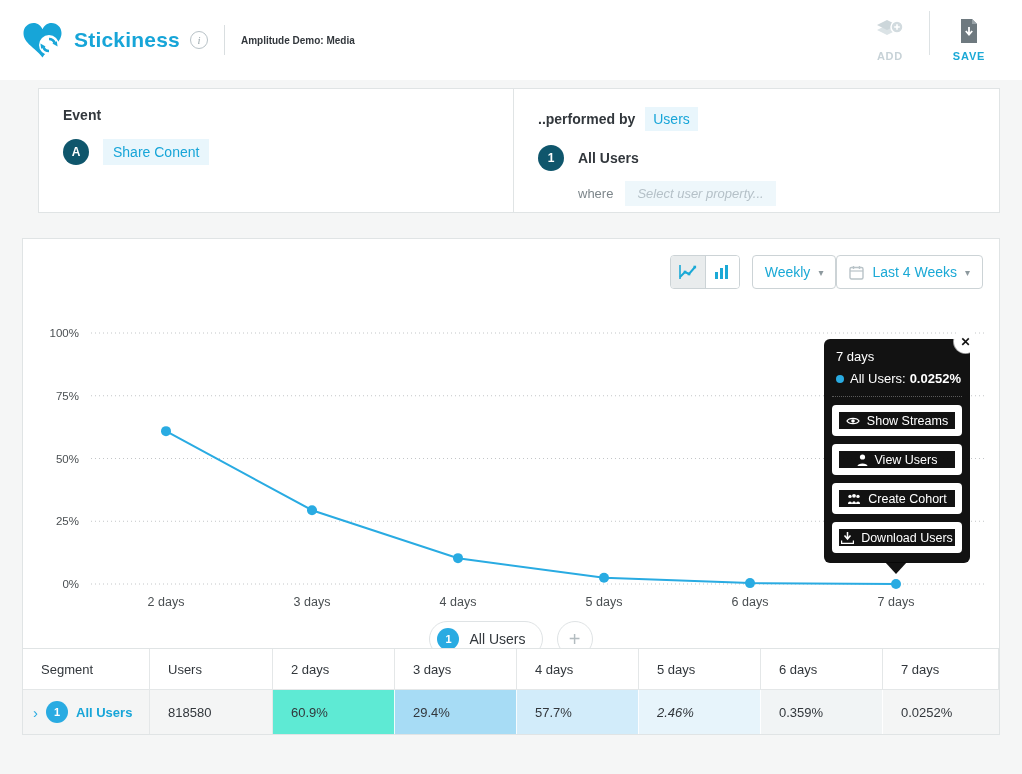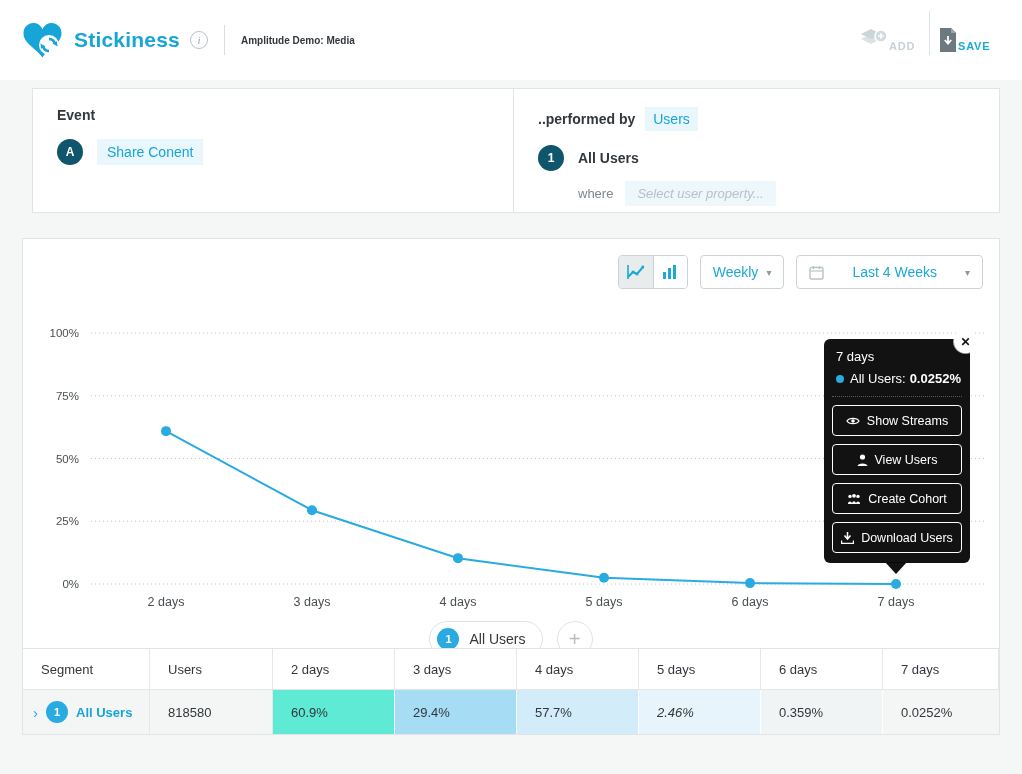--- a/index.html
+++ b/index.html
@@ -7,65 +7,65 @@
   .page { position:relative; width:1022px; height:774px; background:#f5f6f6; overflow:hidden; }
 
   
   .header { position:absolute; top:0; left:0; width:1022px; height:80px; background:#fff; display:flex; align-items:center; padding:0 22px; }
   .logo { width:42px; height:40px; margin-right:10px; }
   .app-title { font-size:21px; font-weight:700; color:#17a5d8; letter-spacing:.2px; }
   .info-circle { width:18px; height:18px; border-radius:50%; border:1px solid #b8c2c7; color:#9aa6ab; font-size:11px; display:flex; align-items:center; justify-content:center; margin-left:10px; font-style:italic; font-family:"Liberation Serif",serif; }
   .hdr-divider { width:1px; height:30px; background:#d9dee0; margin:0 16px; }
   .project-title { font-size:10px; font-weight:700; color:#32373c; }
   .header-right { margin-left:auto; display:flex; align-items:center; }
-  .hdr-btn { display:flex; flex-direction:row; align-items:flex-end; width:62px; cursor:pointer; }
+  .hdr-btn { display:flex; flex-direction:column; align-items:center; width:62px; cursor:pointer; }
   .hdr-btn .lbl { font-size:11px; font-weight:700; letter-spacing:.8px; margin-top:7px; }
   .add-lbl { color:#c7d2d7; }
   .save-lbl { color:#1ba9d6; }
   .hdr-sep { width:1px; height:44px; background:#dde2e4; margin:0 8px 14px 8px; }
 
   
   .card { position:absolute; background:#fff; border:1px solid #e0e4e5; }
-  .event-card { left:32px; top:88px; width:560px; height:125px; padding:18px 24px; }
+  .event-card { left:38px; top:88px; width:560px; height:125px; padding:18px 24px; }
   .perf-card { left:513px; top:88px; width:487px; height:125px; padding:18px 24px; }
   .card-label { font-size:14px; font-weight:700; color:#32373c; }
   .event-row { display:flex; align-items:center; margin-top:16px; }
   .badge-dark { width:26px; height:26px; border-radius:50%; background:#0f566c; color:#fff; font-size:12px; font-weight:700; display:flex; align-items:center; justify-content:center; flex:0 0 26px; }
   .chip { font-size:14px; color:#17a5d8; background:#e9f6fc; padding:5px 10px; margin-left:14px; cursor:pointer; }
   .perf-head { display:flex; align-items:center; }
   .perf-row { display:flex; align-items:center; margin-top:14px; }
   .seg-name { font-size:14px; font-weight:700; color:#32373c; margin-left:14px; }
   .where-row { display:flex; align-items:center; margin-top:10px; margin-left:40px; }
   .where-lbl { font-size:13px; color:#7d868b; margin-right:12px; }
   .where-placeholder { font-size:13px; font-style:italic; color:#b5c1c8; background:#eef7fb; padding:5px 12px; min-width:150px; cursor:text; }
 
   
   .chart-card { left:22px; top:238px; width:978px; height:434px; }
   .controls { position:absolute; top:16px; right:16px; display:flex; align-items:center; }
   .seg-control { display:flex; border:1px solid #ccd3d6; border-radius:4px; overflow:hidden; margin-right:12px; }
   .seg-btn { width:34px; height:32px; display:flex; align-items:center; justify-content:center; background:#fff; cursor:pointer; }
   .seg-btn.selected { background:#e9eced; }
   .seg-btn + .seg-btn { border-left:1px solid #ccd3d6; }
   .ctl-btn { height:34px; border:1px solid #ccd3d6; border-radius:4px; background:#fff; display:flex; align-items:center; padding:0 12px; font-size:14px; color:#1ba9d6; cursor:pointer; }
-  .ctl-btn + .ctl-btn { margin-left:12px;gap:20px; }
+  .ctl-btn + .ctl-btn { margin-left:0; }
   .caret { color:#8d999e; font-size:10px; margin-left:8px; }
   .cal-icon { margin-right:8px; display:flex; }
 
   #chart-svg { position:absolute; left:0; top:0; }
 
   
   .tooltip { position:absolute; left:801px; top:100px; width:146px; background:rgba(8,8,8,.96); border-radius:6px; padding:10px 8px 10px 8px; color:#fff; z-index:5; }
   .tt-arrow { position:absolute; bottom:-11px; left:61px; width:0; height:0; border-left:11px solid transparent; border-right:11px solid transparent; border-top:12px solid rgba(8,8,8,.96); }
   .tt-close { position:absolute; top:-9px; right:-7px; width:23px; height:23px; background:#fff; border-radius:50%; display:flex; align-items:center; justify-content:center; color:#111; font-size:12px; font-weight:700; cursor:pointer; box-shadow:0 0 0 1px rgba(255,255,255,.6); }
   .tt-title { font-size:13px; padding-left:4px; }
   .tt-value-row { font-size:13px; padding-left:4px; margin-top:7px; display:flex; align-items:center; white-space:nowrap; }
   .tt-dot { width:8px; height:8px; border-radius:50%; background:#29abe2; margin-right:6px; flex:0 0 8px; }
   .tt-val { font-weight:700; margin-left:4px; }
   .tt-sep { border-top:1px dotted #5a5a5a; margin:10px 0 2px 0; }
-  .tt-btn { border:1px solid #ffffff; border-radius:4px; height:31px; margin-top:8px; display:flex; align-items:center; justify-content:center; font-size:12.5px; color:#fff; cursor:pointer; }
+  .tt-btn { border:7px solid #ffffff; border-radius:4px; height:31px; margin-top:8px; display:flex; align-items:center; justify-content:center; font-size:12.5px; color:#fff; cursor:pointer; }
   .tt-btn svg { margin-right:7px; }
 
   
   .legend-row { position:absolute; left:0; bottom:14px; width:100%; display:flex; align-items:center; justify-content:center; }
   .legend-pill { display:flex; align-items:center; height:36px; border:1px solid #dfe3e5; border-radius:18px; background:#fff; padding:0 16px 0 7px; cursor:pointer; }
   .badge-blue { width:22px; height:22px; border-radius:50%; background:#29abe2; color:#fff; font-size:11px; font-weight:700; display:flex; align-items:center; justify-content:center; margin-right:10px; }
   .legend-lbl { font-size:14px; color:#32373c; }
   .add-seg-btn { width:36px; height:36px; border:1px solid #dfe3e5; border-radius:50%; background:#fff; color:#b3bcc0; font-size:20px; font-weight:300; display:flex; align-items:center; justify-content:center; margin-left:14px; cursor:pointer; }
 
   

